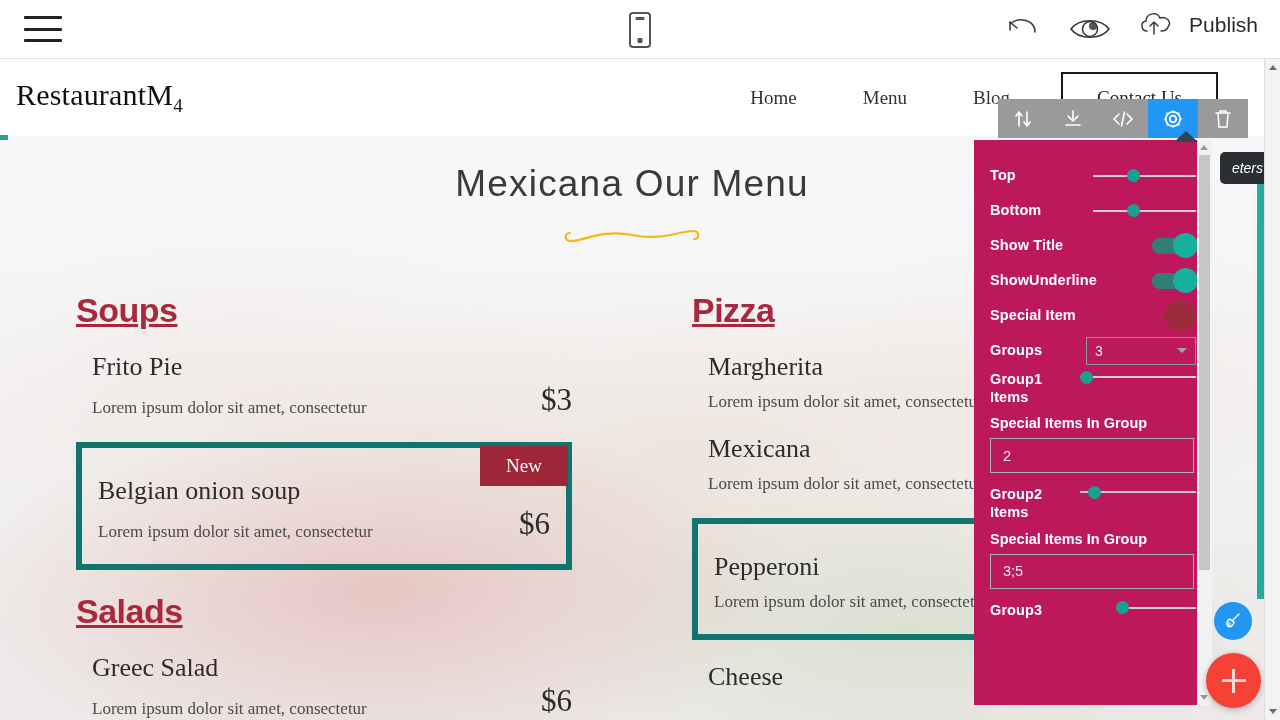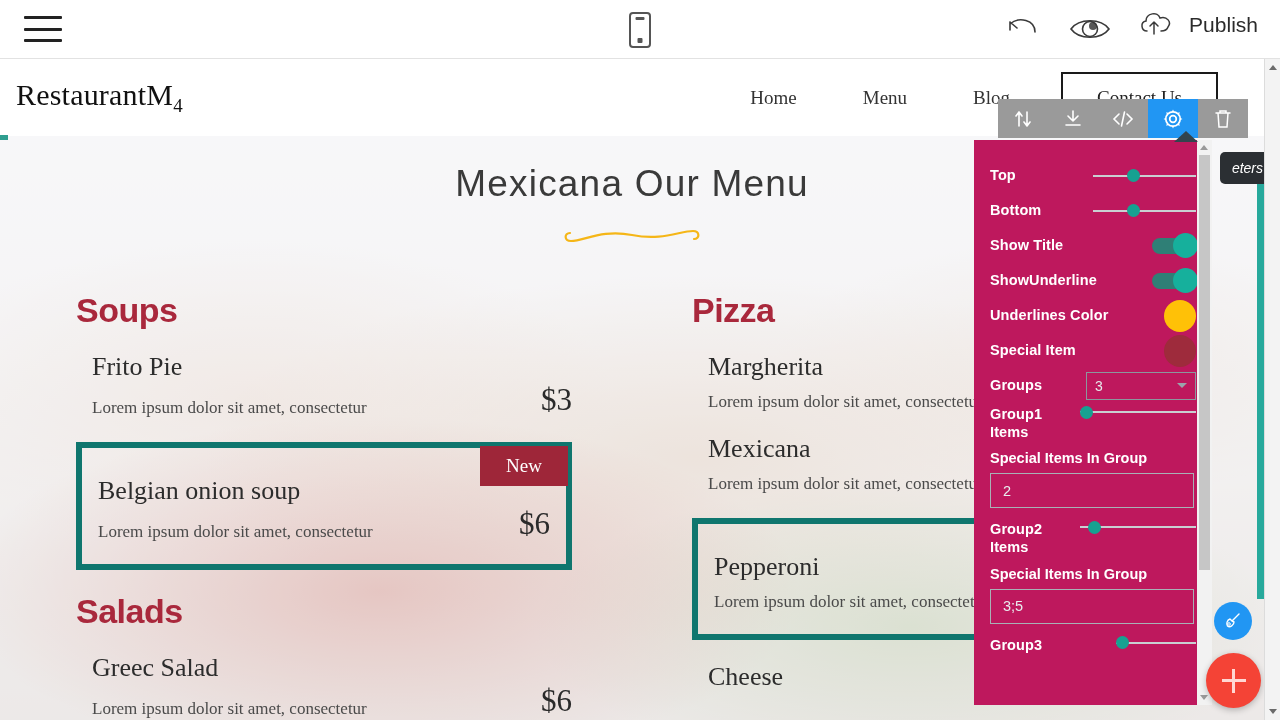--- a/index.html
+++ b/index.html
@@ -69,21 +69,21 @@
 
   .menu-inner { position: relative; z-index: 2; padding-top: 27px; }
   .menu-title { text-align: center; font-family: "Liberation Sans", sans-serif;
     font-weight: 300; font-size: 37px; color: #3a3a3a; letter-spacing: 1.2px; }
   .menu-flourish { display: block; margin: 18px auto 0; }
 
   .menu-columns { display: flex; margin-top: 42px; padding: 0 16px; }
   .menu-col { width: 50%; padding: 0 60px 0 60px; position: relative; }
 
   .group-title { font-family: "Liberation Sans", sans-serif; font-weight: bold;
-    font-size: 34px; color: #a9283c; letter-spacing: -.5px; margin-bottom: 10px; }
+    font-size: 34px; color: #a9283c; letter-spacing: -.5px; margin-bottom: 10px; text-decoration: underline; }
   .menu-item { position: relative; padding: 12px 0 10px 16px; }
   .menu-item.special { border: 6px solid #0f766e; padding: 28px 16px 22px 16px; margin: 14px 0 10px 0; }
   .item-name { font-family: "Liberation Serif", serif; font-size: 26px; color: #2c2c2c;
     font-weight: normal; }
   .item-row { display: flex; align-items: flex-end; justify-content: space-between; }
   .item-desc { font-family: "Liberation Serif", serif; font-size: 17px; color: #4a4a4a;
     margin-top: 10px; white-space: nowrap; }
   .item-price { font-family: "Liberation Serif", serif; font-size: 31px; color: #2a2a2a;
     margin-left: 18px; white-space: nowrap; }
   .badge-new { position: absolute; top: -2px; right: -2px; background: #9e2639;
@@ -372,24 +372,20 @@
       </span>
     </div>
 
     <div class="srow">
       <span class="slabel">ShowUnderline</span>
       <span class="toggle">
         <span class="dot"></span>
       </span>
     </div>
 
-    <div class="srow">
-      <span class="slabel">Underlines Color</span>
-      <span class="swatch" style="background:#ffc107"></span>
-    </div>
 
     <div class="srow">
       <span class="slabel">Special Item</span>
       <span class="swatch" style="background:#9e2b3c"></span>
     </div>
 
     <div class="srow">
       <span class="slabel">Groups</span>
       <span class="select-box">
         <span>3</span>

